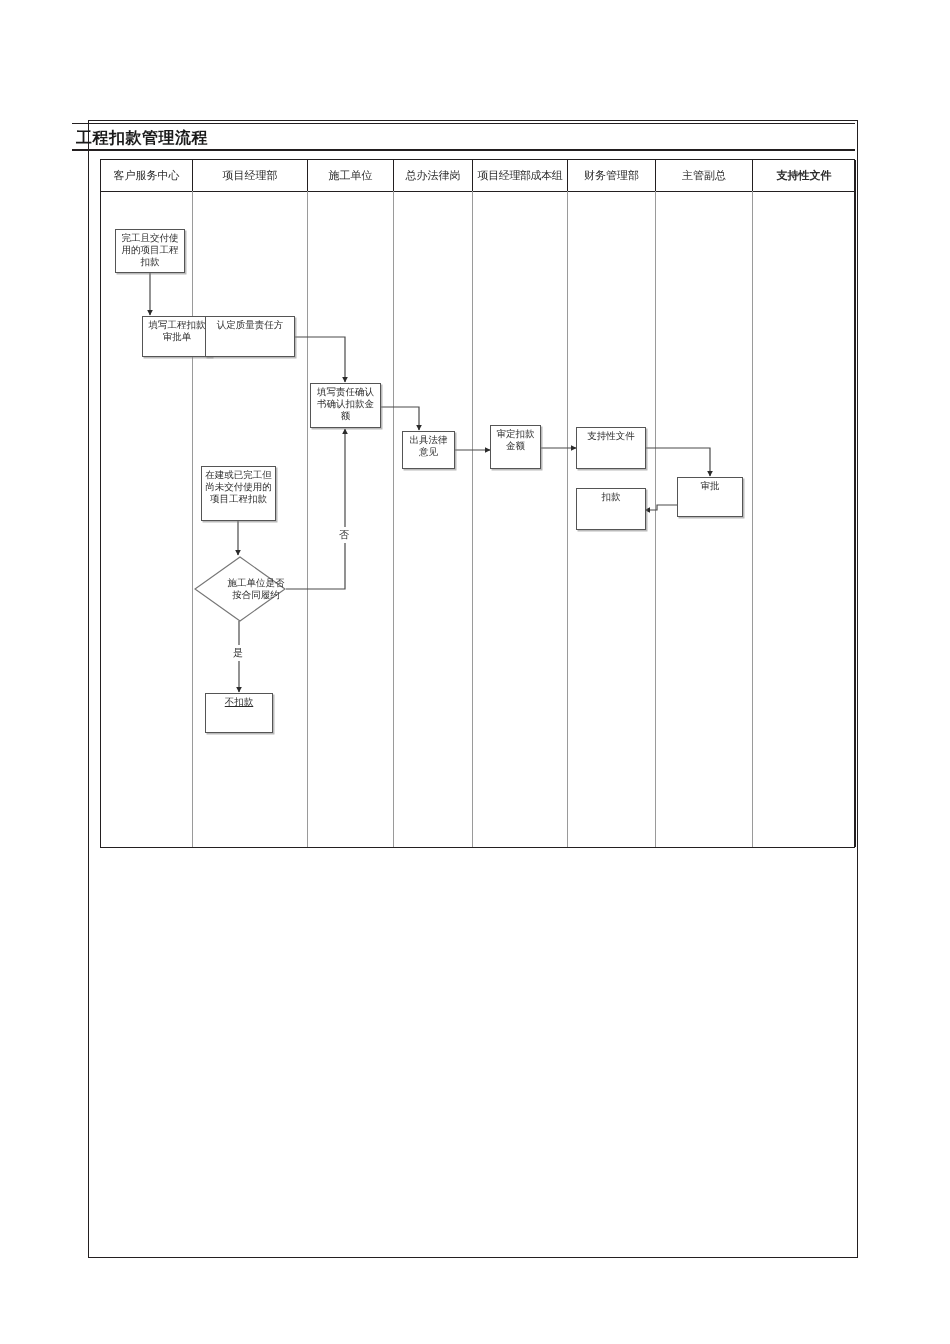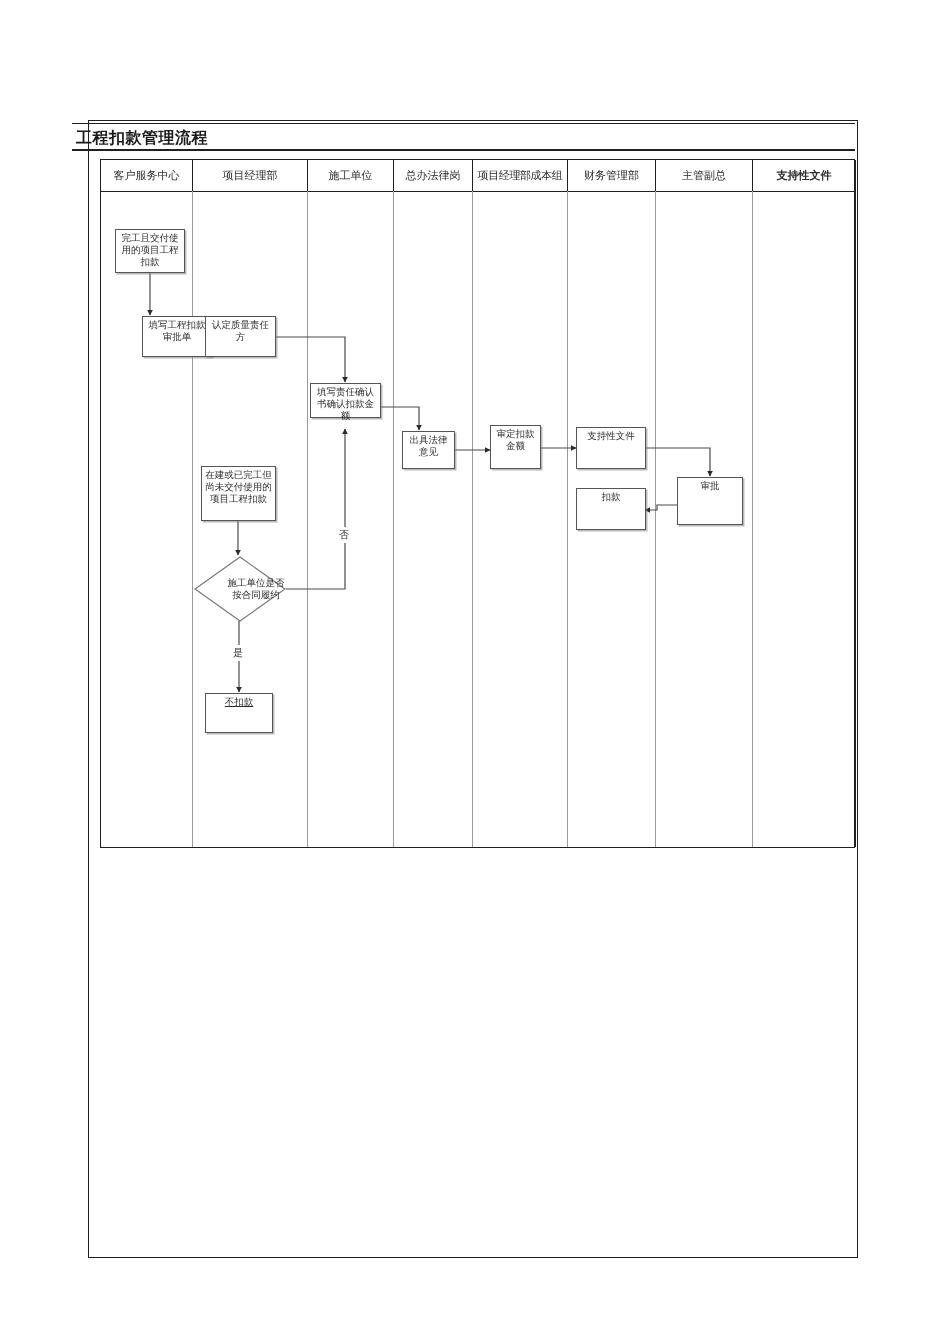--- a/index.html
+++ b/index.html
@@ -224,41 +224,41 @@
 </svg>
 
 <div class="node" style="left:115px; top:229px; width:70px; height:44px;">
   <span>完工且交付使用的项目工程扣款</span>
 </div>
 
 <div class="node" style="left:115px; top:316px; width:70px; height:41px;margin-left:27px;">
   <span>填写工程扣款审批单</span>
 </div>
 
-<div class="node" style="left:205px; top:316px; width:71px; height:41px;">
+<div class="node" style="left:205px; top:316px; width:90px; height:41px;">
   <span>认定质量责任方</span>
 </div>
 
-<div class="node" style="left:310px; top:383px; width:71px; height:35px;">
+<div class="node" style="left:310px; top:383px; width:71px; height:45px;">
   <span>填写责任确认书确认扣款金额</span>
 </div>
 
 <div class="node" style="left:402px; top:431px; width:53px; height:38px;">
   <span>出具法律意见</span>
 </div>
 
 <div class="node" style="left:490px; top:425px; width:51px; height:44px;">
   <span>审定扣款金额</span>
 </div>
 
 <div class="node" style="left:576px; top:427px; width:70px; height:42px;">
   <span>支持性文件</span>
 </div>
 
-<div class="node" style="left:677px; top:477px; width:66px; height:48px;">
+<div class="node" style="left:677px; top:477px; width:66px; height:40px;">
   <span>审批</span>
 </div>
 
 <div class="node" style="left:576px; top:488px; width:70px; height:42px;">
   <span>扣款</span>
 </div>
 
 <div class="node" style="left:201px; top:466px; width:75px; height:55px;">
   <span>在建或已完工但尚未交付使用的项目工程扣款</span>
 </div>

